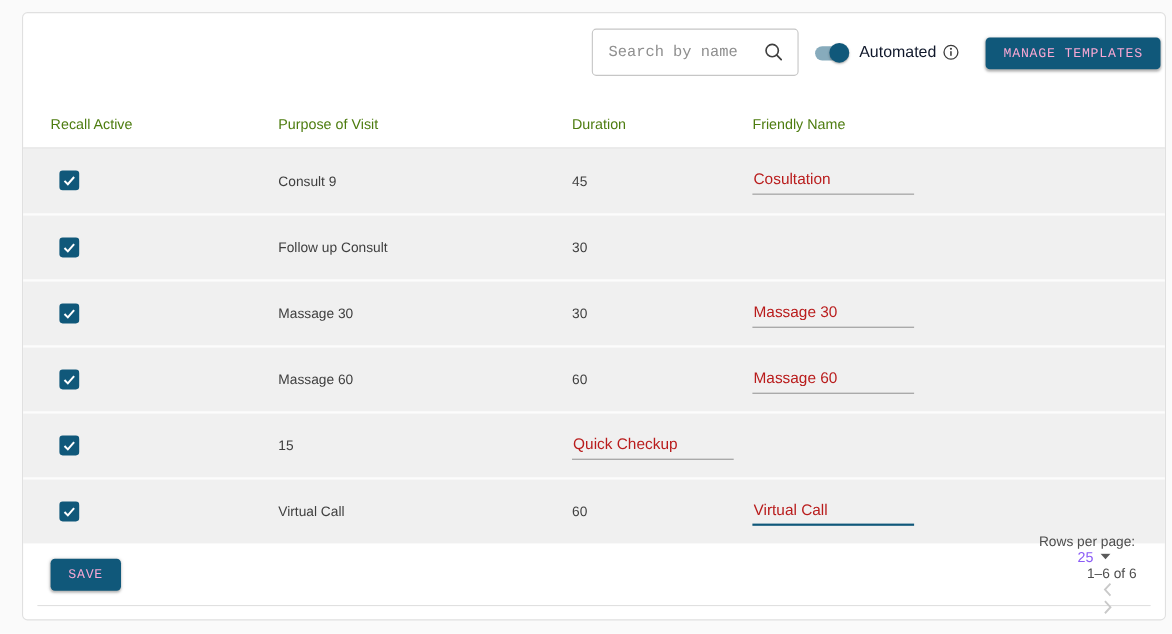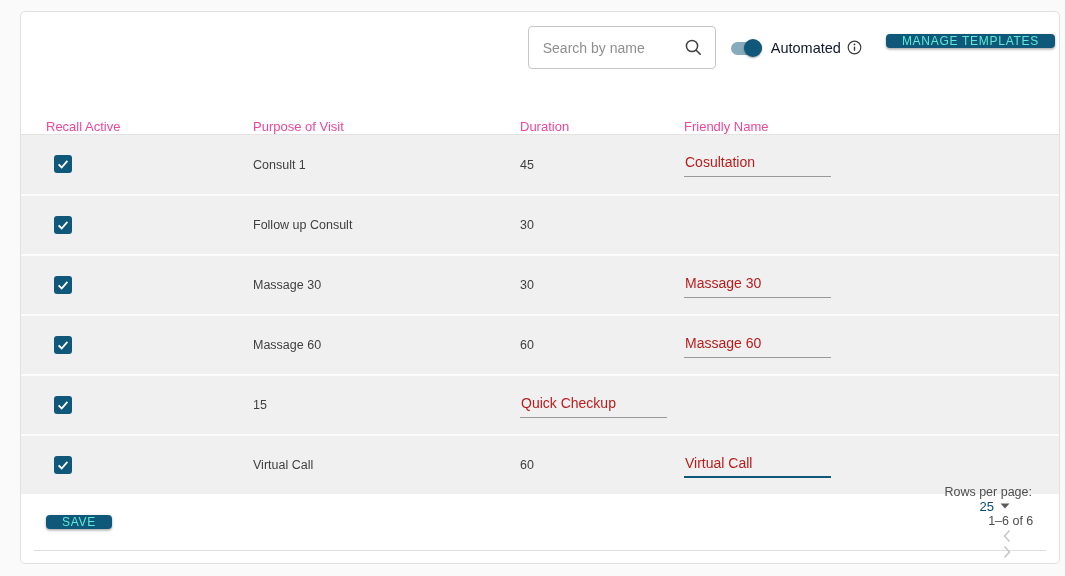--- a/index.html
+++ b/index.html
@@ -31,21 +31,21 @@
     border-radius: 4px;
     display: flex;
     align-items: center;
     padding: 0 12px 0 14px;
     background: #fff;
   }
   .search-box input {
     border: none; outline: none;
     flex: 1 1 auto;
     min-width: 0;
-    font-family: Liberation Sans, sans-serif;
+    font-family: Liberation Mono, monospace;
     font-size: 14px;
     color: #3d3d3d;
     background: transparent;
   }
   .search-box input::placeholder { color: #8f8f8f; opacity: 1; }
   .toggle-group {
     display: flex;
     align-items: center;
     margin-left: 15px;
     height: 43px;
@@ -74,45 +74,46 @@
     display: block;
   }
   .toggle-label {
     font-size: 14.5px;
     color: #0f172a;
     margin-right: 6px;
   }
   .info-icon { display: inline-flex; cursor: pointer; }
   .btn {
     background: #10587a;
-    color: #5eead4;
+    color: #f9a8d4;
     border: none;
     border-radius: 4px;
-    font-family: Liberation Sans, sans-serif;
+    font-family: Liberation Mono, monospace;
     font-size: 12px;
     font-weight: 500;
     letter-spacing: .06em;
     text-transform: uppercase;
     padding: 0 16px;
-    height: 14px;
+    height: 29px;
     cursor: pointer;
     box-shadow: 0 1px 3px rgba(0,0,0,.25), 0 2px 2px rgba(0,0,0,.12);
   }
   .btn-manage { margin-left: 24px; margin-top: 8px; }
   
   .grid-row {
     display: grid;
     grid-template-columns: 232px 267px 164px 1fr;
     align-items: center;
   }
   .thead {
     height: 65px;
     align-items: flex-end;
+    padding-bottom: 14px;
     font-size: 13px;
-    color: #ec4899;
+    color: #4d7c0f;
   }
   .thead .hcell:first-child { padding-left: 25px; }
   .tbody .trow {
     height: 60px;
     background: #f0f0f0;
     border-top: 2px solid #fcfcfc;
     font-size: 12.5px;
     color: #3f3f3f;
   }
   .tbody .trow:first-child { border-top: 1px solid #e3e3e3; }
@@ -156,21 +157,21 @@
     color: #4e4e4e;
     font-size: 12.5px;
     flex-direction: column;
   }
   .rpp-label { margin-right: 13px; }
   .rpp-select {
     display: flex;
     align-items: center;
     cursor: pointer;
     font-size: 13px;
-    color: #0c4a6e;
+    color: #8b5cf6;
   }
   .rpp-select .caret { margin-left: 6px; display: inline-flex; }
   .range { margin-left: 32px; }
   .pager-btn {
     background: none;
     border: none;
     padding: 0;
     margin-left: 24px;
     display: inline-flex;
     align-items: center;
@@ -223,21 +224,21 @@
   </div>
 
   <div class="tbody">
 
     <div class="grid-row trow">
       <div><span class="checkbox">
             <svg width="14" height="14" viewBox="0 0 16 16">
               <polyline points="3,8.5 6.5,12 13,4.5" fill="none" stroke="#ffffff" stroke-width="2.1"></polyline>
             </svg>
           </span></div>
-      <div>Consult 1</div>
+      <div>Consult 9</div>
       <div>45</div>
       <div><input class="fname" value="Cosultation" style=""></div>
     </div>
 
     <div class="grid-row trow">
       <div><span class="checkbox">
             <svg width="14" height="14" viewBox="0 0 16 16">
               <polyline points="3,8.5 6.5,12 13,4.5" fill="none" stroke="#ffffff" stroke-width="2.1"></polyline>
             </svg>
           </span></div>

